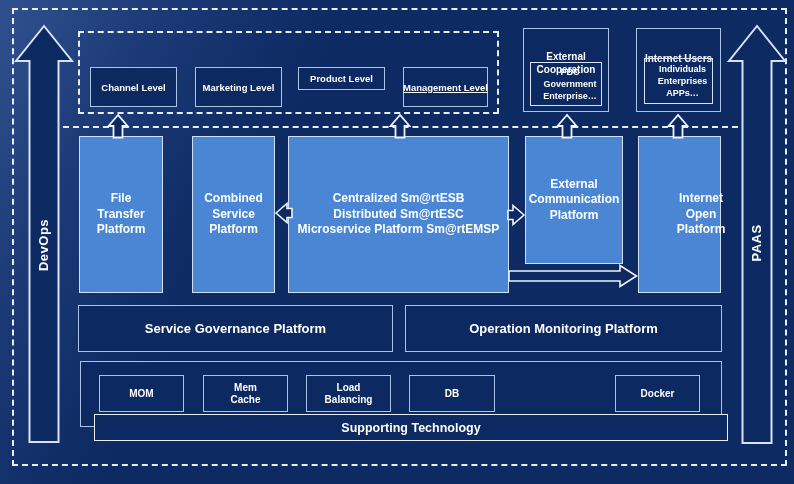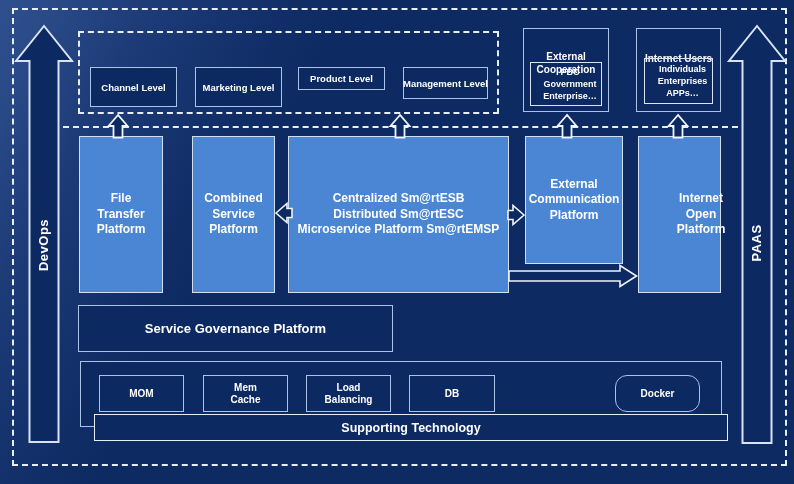--- a/index.html
+++ b/index.html
@@ -55,21 +55,21 @@
 
 <div id="stage">
 
   <div class="abs dashed" style="left:12px;top:8px;width:775px;height:458px;"></div>
 
   <div class="abs dashed" style="left:78px;top:31px;width:421px;height:83px;"></div>
 
   <div class="abs dark-box lvl" style="left:90px;top:67px;width:87px;height:40px;">Channel Level</div>
   <div class="abs dark-box lvl" style="left:195px;top:67px;width:87px;height:40px;">Marketing Level</div>
   <div class="abs dark-box lvl" style="left:298px;top:67px;width:87px;height:23px;">Product Level</div>
-  <div class="abs dark-box lvl" style="left:403px;top:67px;width:85px;height:32px;">Management Level</div>
+  <div class="abs dark-box lvl" style="left:403px;top:67px;width:85px;height:40px;text-decoration:underline;">Management Level</div>
 
   <div class="abs dark-box titled" style="left:523px;top:28px;width:86px;height:84px;display:block;">
     <div class="box-title">External
 Cooperation</div>
     <div class="inner-box" style="left:6px;top:33px;width:72px;height:44px;">PBC Government
 Enterprise…</div>
   </div>
 
   <div class="abs dark-box titled" style="left:636px;top:28px;width:85px;height:84px;display:block;">
     <div class="box-title" style="margin-top:5px;">Internet Users</div>
@@ -90,29 +90,30 @@
 Distributed Sm@rtESC
 Microservice Platform Sm@rtEMSP</div>
   <div class="abs plat" style="left:525px;top:136px;width:98px;height:128px;">External
 Communication
 Platform</div>
   <div class="abs plat" style="left:638px;top:136px;width:83px;height:157px;padding-left:43px;">Internet
 Open
 Platform</div>
 
   <div class="abs dark-box gov" style="left:78px;top:305px;width:315px;height:47px;">Service Governance Platform</div>
+  <div class="abs dark-box gov" style="left:405px;top:305px;width:317px;height:47px;">Operation Monitoring Platform</div>
 
   <div class="abs dark-box" style="left:80px;top:361px;width:642px;height:66px;display:block;overflow:visible;">
     <div class="abs dark-box tech" style="left:18px;top:13px;width:85px;height:37px;">MOM</div>
     <div class="abs dark-box tech" style="left:122px;top:13px;width:85px;height:37px;">Mem
 Cache</div>
     <div class="abs dark-box tech" style="left:225px;top:13px;width:85px;height:37px;">Load
 Balancing</div>
     <div class="abs dark-box tech" style="left:328px;top:13px;width:86px;height:37px;">DB</div>
-    <div class="abs dark-box tech" style="left:534px;top:13px;width:85px;height:37px;border-radius:12px;">Docker</div>
+    <div class="abs dark-box tech" style="left:534px;top:13px;width:85px;height:37px;">Docker</div>
     <div class="abs bar" style="left:13px;top:52px;width:634px;height:27px;">Supporting Technology</div>
   </div>
 
   <svg id="arrows" width="794" height="484" viewBox="0 0 794 484">
 
     <polygon points="44,26 16,61 29.5,61 29.5,442 58.5,442 58.5,61 72,61" fill="#0c2961" stroke="#d8e4f6" stroke-width="2" stroke-linejoin="miter"></polygon>
 
     <polygon points="757,26 729,61 742.5,61 742.5,443 771.5,443 771.5,61 785,61" fill="#0c2961" stroke="#d8e4f6" stroke-width="2" stroke-linejoin="miter"></polygon>
 
     <polygon points="118,115 108.5,126 113.5,126 113.5,137.5 122.5,137.5 122.5,126 127.5,126" fill="#0c2961" stroke="#f0f4fc" stroke-width="1.8"></polygon>

